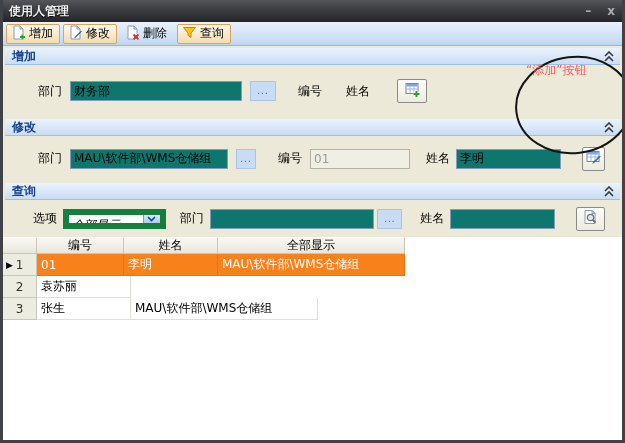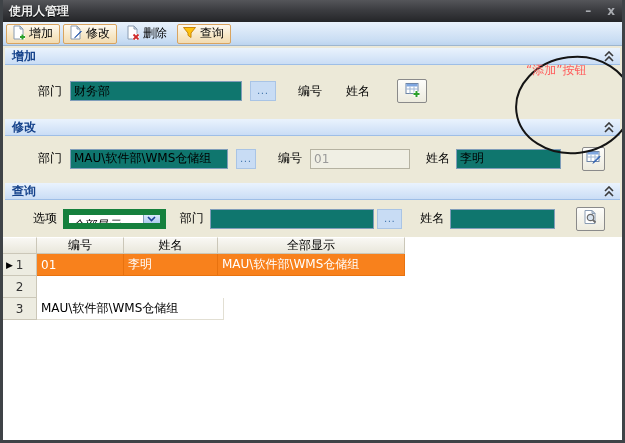--- a/index.html
+++ b/index.html
@@ -292,25 +292,27 @@
         <span>1</span>
       </div>
       <div class="gc c1 dcell">01</div>
       <div class="gc c2 dcell">李明</div>
       <div class="gc c3 dcell">MAU\软件部\WMS仓储组</div>
     </div>
     <div class="grow">
       <div class="gc c0 rowhdr">
         <span>2</span>
       </div>
+      <div class="gc c2 dcell">袁苏丽</div>
     </div>
     <div class="grow">
       <div class="gc c0 rowhdr">
         <span>3</span>
       </div>
+      <div class="gc c2 dcell">张生</div>
       <div class="gc c3 dcell">MAU\软件部\WMS仓储组</div>
     </div>
   </div>
 
   <svg class="ann-ellipse" width="126" height="108" viewBox="0 0 126 108">
     <ellipse cx="63" cy="54" rx="58" ry="48" fill="none" stroke="#141414" stroke-width="2" transform="rotate(-7 63 54)"></ellipse>
   </svg>
   <span class="ann-text">“添加”按钮</span>
 
 </div>

